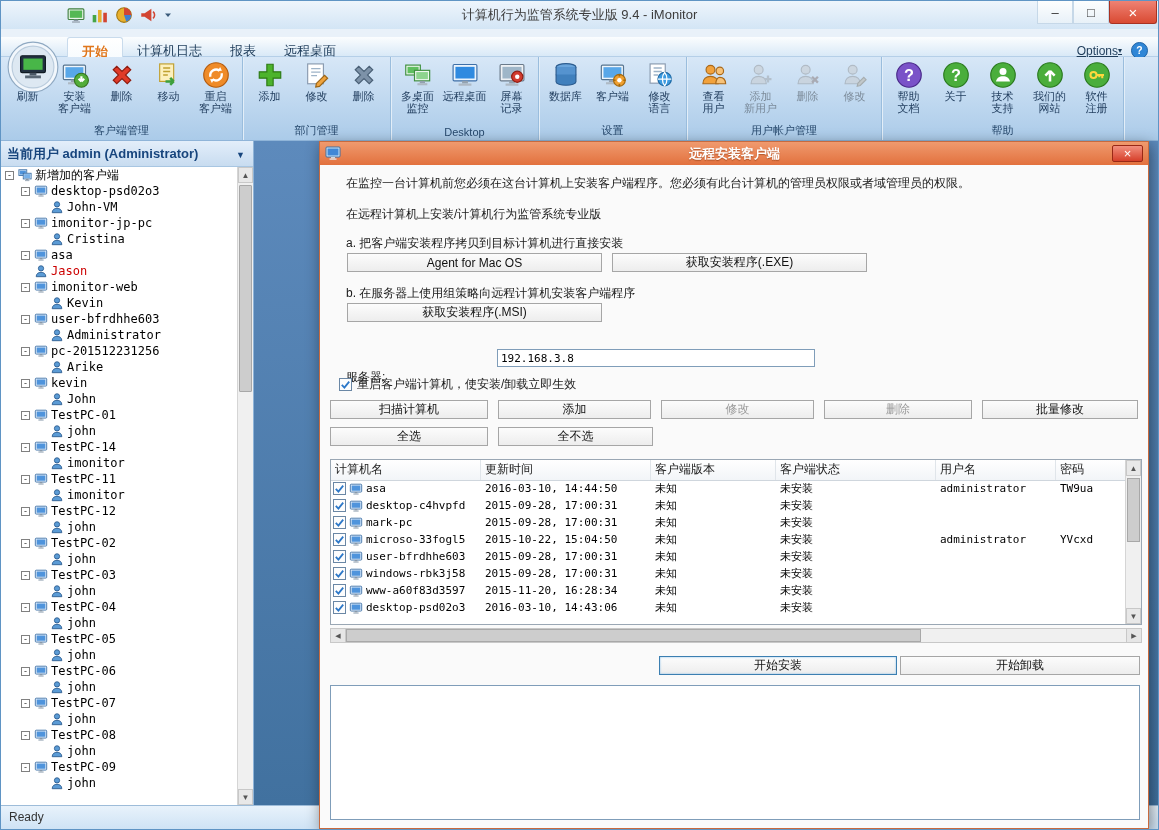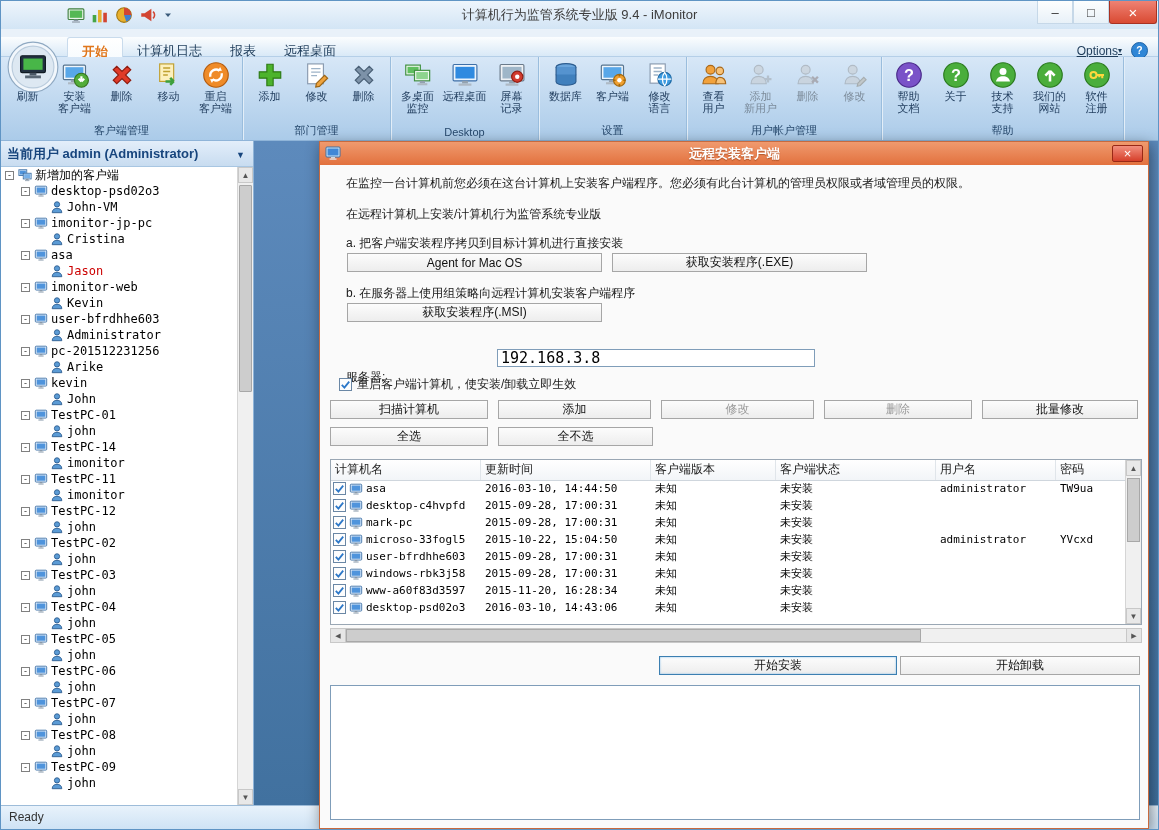--- a/index.html
+++ b/index.html
@@ -73,21 +73,21 @@
   .methods{left:26px;top:64px;}
   .ma{left:26px;top:93px;}
   .mb{left:26px;top:143px;}
   .row{position:absolute;display:flex;gap:10px;}
   .row-a{left:27px;top:111px;}
   .row-b{left:27px;top:161px;}
   .btn{height:19px;background:linear-gradient(#fcfcfc,#ededed);border:1px solid #a6a6a6;font-size:12px;font-family:"Liberation Sans",sans-serif;color:#111;padding:0;display:flex;align-items:center;justify-content:center;box-sizing:border-box;}
   .btn.disabled{color:#9b9b9b;}
   .w255{width:255px;}
   .server-label{left:26px;top:227px;}
-  .server-input{position:absolute;left:177px;top:207px;width:318px;height:18px;border:1px solid #7f9db9;font-family:"DejaVu Sans Mono",monospace;font-size:15px;padding:0 3px;box-sizing:border-box;background:#fff;}
+  .server-input{position:absolute;left:177px;top:207px;width:318px;height:18px;border:1px solid #7f9db9;font-family:"DejaVu Sans Mono",monospace;font-size:11px;padding:0 3px;box-sizing:border-box;background:#fff;}
   .restart-row{position:absolute;left:19px;top:234px;display:flex;align-items:center;gap:5px;}
   .restart-row .dlg-text{position:static;}
   .cb{width:13px;height:13px;display:inline-block;flex:none;}
   .cb svg{width:100%;height:100%;display:block;}
   .actions-row{left:10px;top:258px;}
   .ab0{width:158px}.ab1{width:153px}.ab2{width:153px}.ab3{width:148px}.ab4{width:156px}
   .select-row{left:10px;top:285px;}
   .sb0{width:158px}.sb1{width:155px}
   .tbl{position:absolute;left:10px;top:317px;width:812px;height:166px;background:#fff;border:1px solid #9aa7b4;box-sizing:border-box;overflow:hidden;}
   .thead{position:absolute;left:0;top:0;right:16px;height:20px;display:flex;border-bottom:1px solid #cfd6dd;background:linear-gradient(#ffffff,#f2f5f8);}
@@ -536,21 +536,21 @@
           <span class="tree-icon">
             <svg viewBox="0 0 16 16">
               <rect x="1.5" y="2.5" width="13" height="9" rx="1" fill="#e8f1fa" stroke="#3a6ea5"></rect>
               <rect x="3" y="4" width="10" height="6" fill="#4f94dc"></rect>
               <rect x="6.5" y="11.5" width="3" height="1.5" fill="#8a97a5"></rect>
               <rect x="5" y="13" width="6" height="1.5" fill="#a5b2bf"></rect>
             </svg>
           </span>
           <span class="tree-label">asa</span>
         </div>
-        <div class="tree-row" style="padding-left: 36px;">
+        <div class="tree-row" style="padding-left: 20px;">
           <span class="expander hidden">-</span>
           <span class="tree-icon">
             <svg viewBox="0 0 16 16">
               <circle cx="8" cy="5" r="3" fill="#5b9bd5" stroke="#2c5c8f"></circle>
               <path d="M2.5 14.5c0-3.4 2.5-5 5.5-5s5.5 1.6 5.5 5z" fill="#5b9bd5" stroke="#2c5c8f"></path>
             </svg>
           </span>
           <span class="tree-label online">Jason</span>
         </div>
         <div class="tree-row" style="padding-left: 20px;">

